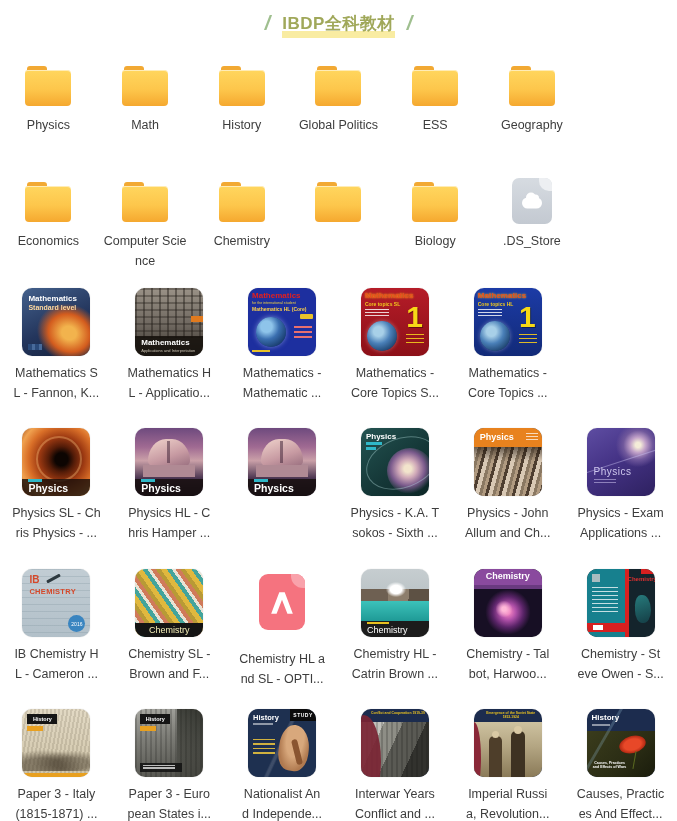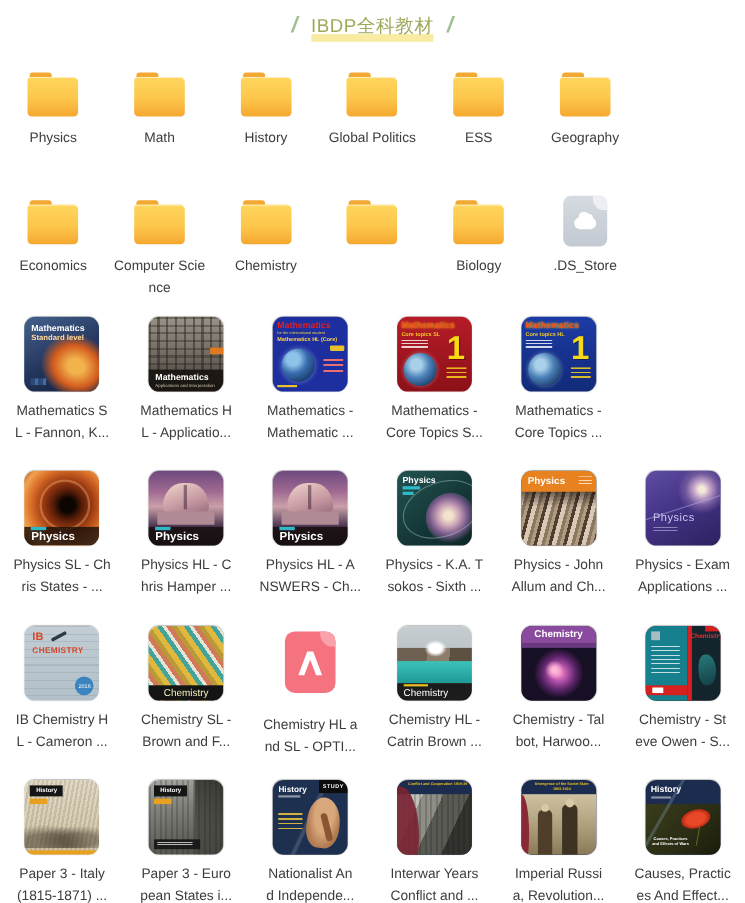--- a/index.html
+++ b/index.html
@@ -3,21 +3,21 @@
 <meta charset="utf-8">
 <style>
   html,body{margin:0;padding:0;}
   body{
     width:677px;height:821px;overflow:hidden;background:#fff;
     font-family:"Liberation Sans", sans-serif;color:#3d3d3d;
   }
   
   .hdr{display:flex;justify-content:center;align-items:center;gap:12px;padding-top:10px;height:26px;}
   .hdr .slash{color:#9fbf8f;font-size:20px;font-style:italic;font-weight:bold;}
-  .hdr .title{position:relative;z-index:0;font-weight:normal;font-size:17px;color:#a0a85a;letter-spacing:.5px;}
+  .hdr .title{position:relative;z-index:0;font-weight:bold;font-size:17px;color:#a0a85a;letter-spacing:.5px;}
   .hdr .title::after{content:"";position:absolute;left:0;right:0;bottom:-3px;height:7px;background:#f9eca2;z-index:-1;}
   
   .grid7{display:grid;grid-template-columns:repeat(7,1fr);width:677px;}
   .grid6{display:grid;grid-template-columns:repeat(6,1fr);width:677px;}
   .r1{margin-top:26px;} .r2{margin-top:43px;} .r3{margin-top:17px;}
   .r4{margin-top:25px;} .r5{margin-top:26px;} .r6{margin-top:20px;}
   .cell{text-align:center;}
   .label{margin-top:7px;font-size:12.5px;line-height:20px;color:#3d3d3d;padding:0 3px;}
   .label span{display:block;white-space:nowrap;overflow:hidden;}
   
@@ -434,21 +434,21 @@
 <div class="grid6 r4">
   <div class="cell">
     <div class="cover c-p1">
       <div class="ring"></div>
       <div class="p-band"></div>
       <div class="p-chip"></div>
       <span class="p-word">Physics</span>
     </div>
     <div class="label">
         <span>Physics SL - Ch</span>
-        <span>ris States - ...</span>
+        <span>ris Physics - ...</span>
       </div>
   </div>
   <div class="cell">
     <div class="cover c-p2">
       <div class="dome"></div>
       <div class="slit"></div>
       <div class="base"></div>
       <div class="p-band"></div>
       <div class="p-chip"></div>
       <span class="p-word">Physics</span>
@@ -460,24 +460,20 @@
   </div>
   <div class="cell">
     <div class="cover c-p2">
       <div class="dome"></div>
       <div class="slit"></div>
       <div class="base"></div>
       <div class="p-band"></div>
       <div class="p-chip"></div>
       <span class="p-word">Physics</span>
     </div>
-    <div class="label">
-        <span>Physics HL - A</span>
-        <span>NSWERS - Ch...</span>
-      </div>
   </div>
   <div class="cell">
     <div class="cover c-p4">
       <div class="gal"></div>
       <div class="ring"></div>
       <span class="t1">Physics</span>
       <div class="chip"></div>
       <div class="chip2"></div>
     </div>
     <div class="label">

